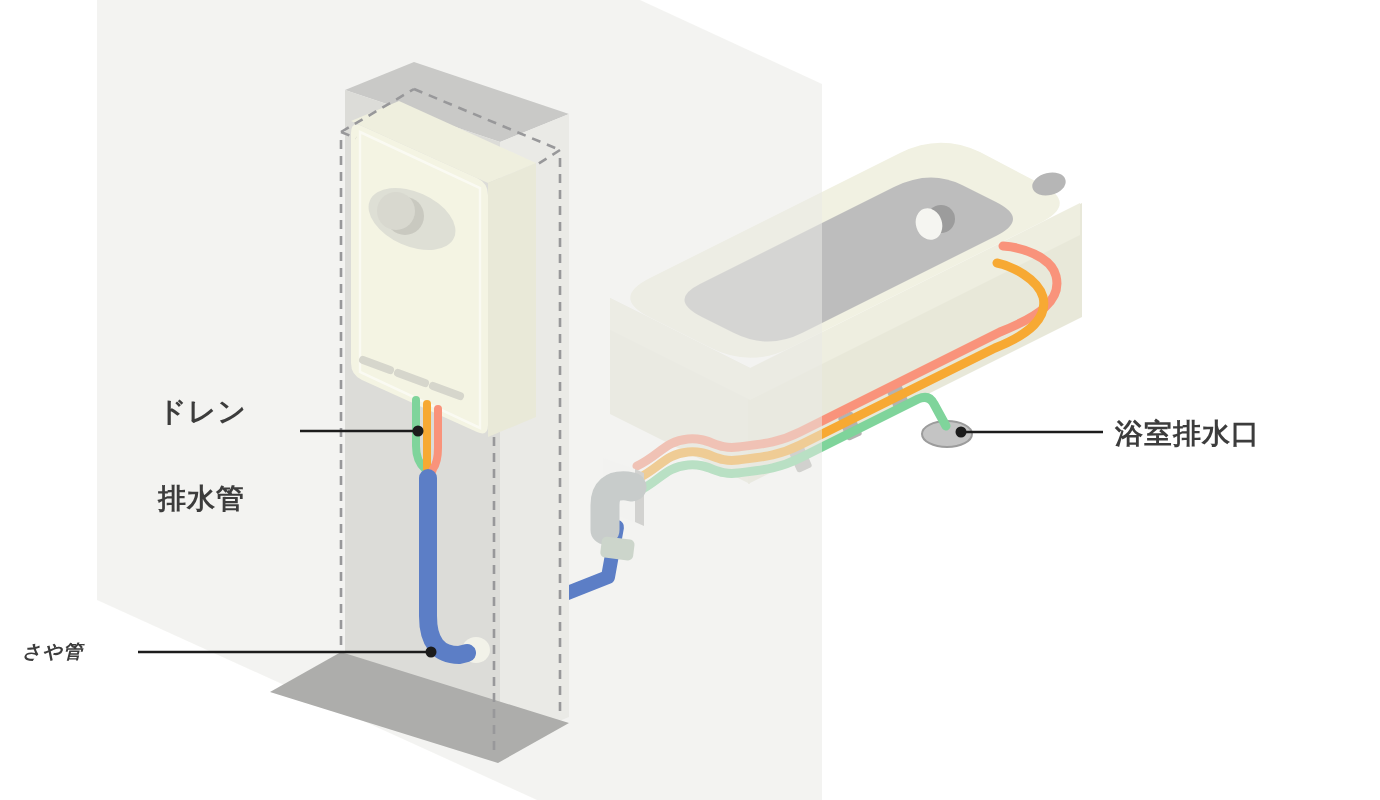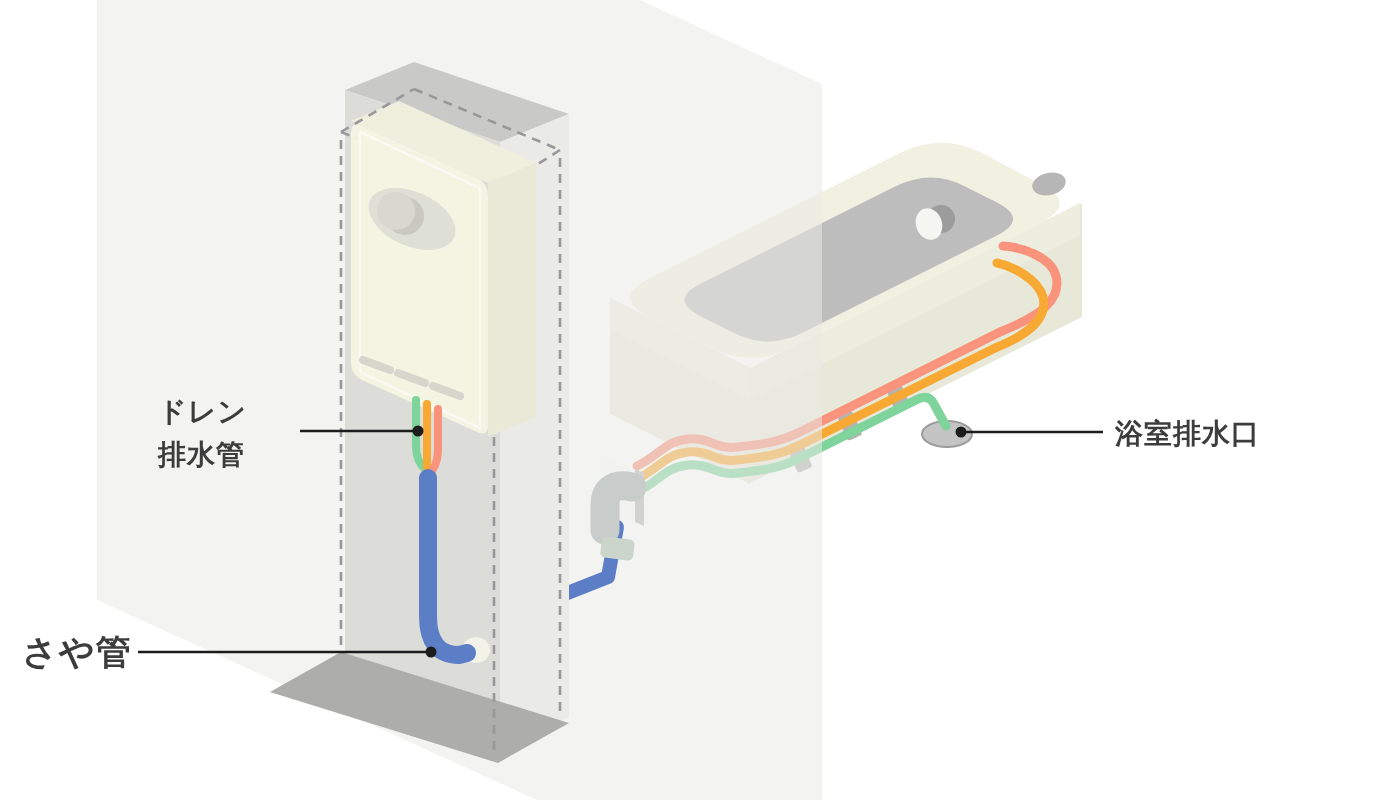--- a/index.html
+++ b/index.html
@@ -1,22 +1,22 @@
 <!DOCTYPE html>
 <html><head>
 <meta charset="utf-8">
 <style>
   html,body{margin:0;padding:0;background:#ffffff;}
   .stage{position:relative;width:1328px;height:800px;overflow:hidden;background:#ffffff;
          font-family:"Liberation Sans","DejaVu Sans",sans-serif;}
   .scene{position:absolute;left:0;top:0;}
   .lbl{position:absolute;color:#3c3c3c;font-weight:600;font-size:28px;letter-spacing:1px;
        white-space:nowrap;line-height:43px;}
-  .lbl .l2{display:block;}
-  #label-sheath{line-height:47px;font-size:35px;}
+  .lbl .l2{display:block;margin-top:44px;}
+  #label-sheath{line-height:47px;font-size:19px;font-style:italic;}
   #label-sheath .l1{padding-left:17px;display:block;}
 </style>
 </head>
 <body>
 
 <div class="stage">
 
 <svg class="scene" width="1380" height="800" viewBox="0 0 1380 800">
 
   <g>

